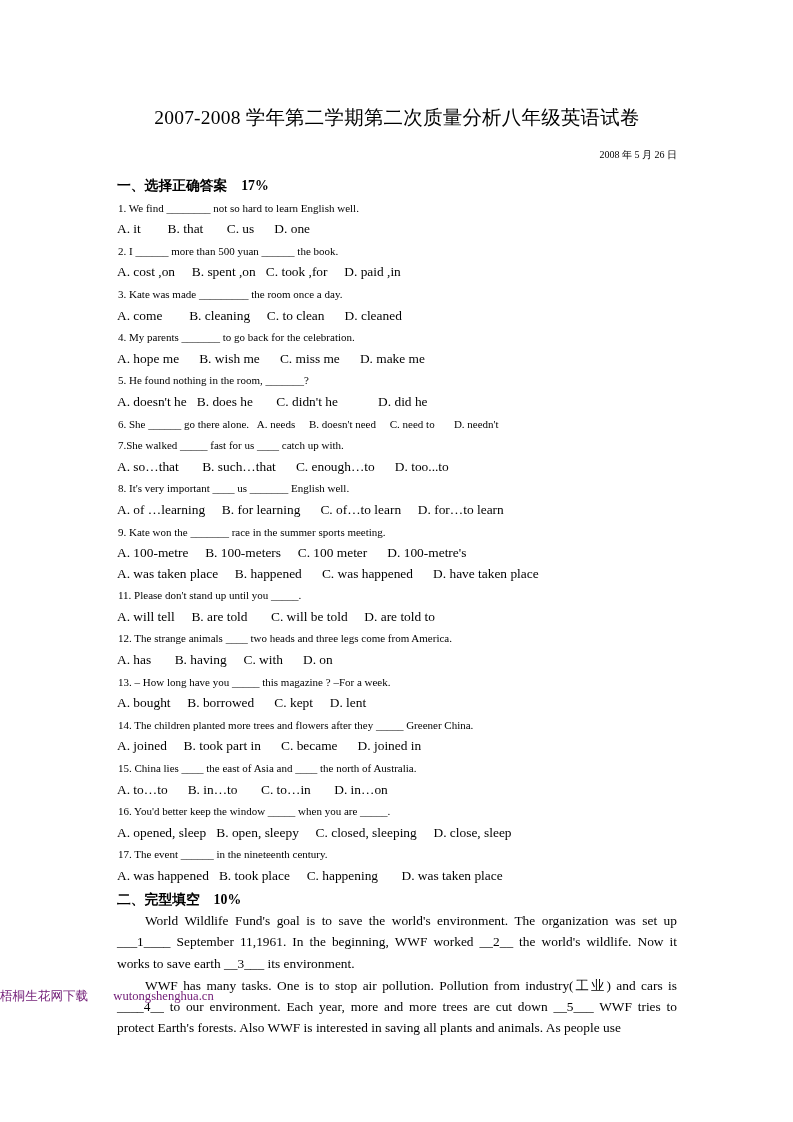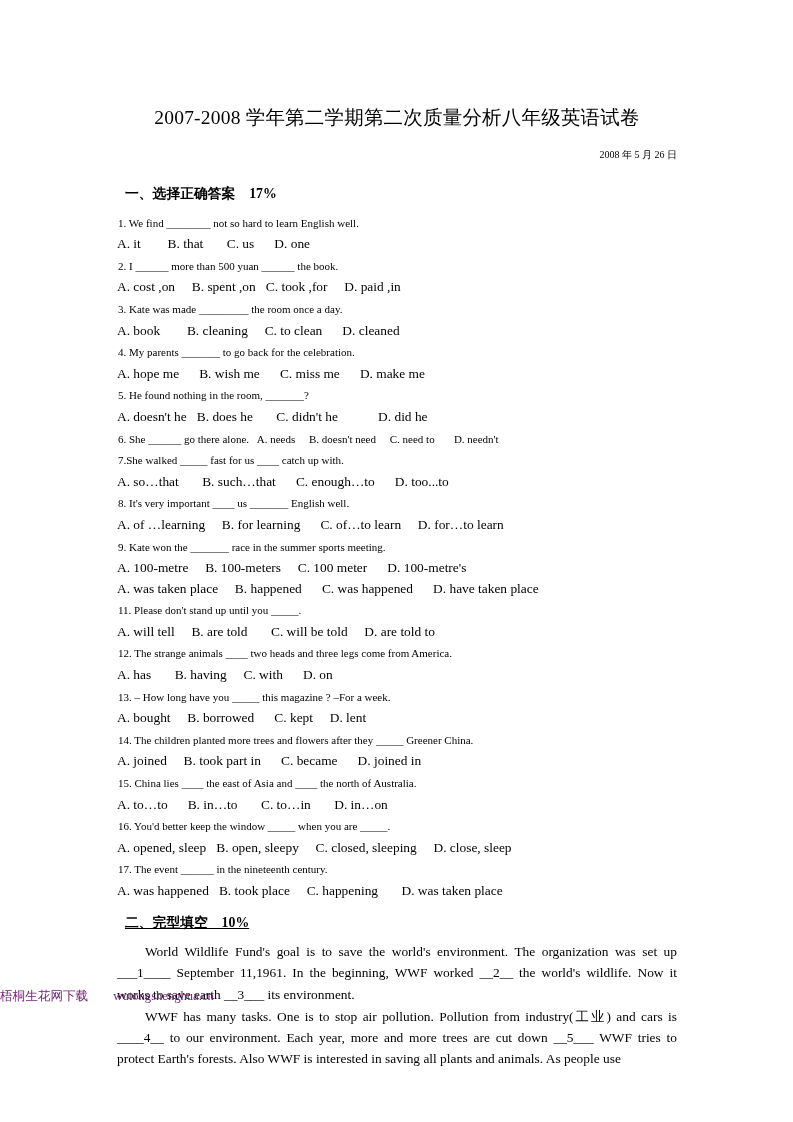--- a/index.html
+++ b/index.html
@@ -44,26 +44,26 @@
     margin: 0;
     padding-top: 17px;
     font-size: 10px;
     text-align: right;
   }
 
   
   .section-head {
     font-size: 13.8px;
     font-weight: bold;
-    margin: 8px;
+    margin: 0;
     padding-top: 14px;
     line-height: 20.6px;
     white-space: pre;
   }
-  .section-head.tight { padding-top: 3px; text-decoration: underline; }
+  .section-head.tight { padding-top: 3px; }
 
   
   .q-line {
     font-size: 11px;
     line-height: 20.6px;
     margin: 1px;
     white-space: pre;
   }
   .opt-line {
     font-size: 13.4px;
@@ -106,21 +106,21 @@
 
     <div class="section-head">一、选择正确答案    17%</div>
 
     <div class="q-line">1. We find ________ not so hard to learn English well.</div>
     <div class="opt-line">A. it        B. that       C. us      D. one</div>
 
     <div class="q-line">2. I ______ more than 500 yuan ______ the book.</div>
     <div class="opt-line">A. cost ,on     B. spent ,on   C. took ,for     D. paid ,in</div>
 
     <div class="q-line">3. Kate was made _________ the room once a day.</div>
-    <div class="opt-line">A. book        B. cleaning     C. to clean      D. cleaned</div>
+    <div class="opt-line">A. come        B. cleaning     C. to clean      D. cleaned</div>
 
     <div class="q-line">4. My parents _______ to go back for the celebration.</div>
     <div class="opt-line">A. hope me      B. wish me      C. miss me      D. make me</div>
 
     <div class="q-line">5. He found nothing in the room, _______?</div>
     <div class="opt-line">A. doesn't he   B. does he       C. didn't he            D. did he</div>
 
     <div class="q-line">6. She ______ go there alone.   A. needs     B. doesn't need     C. need to       D. needn't</div>
 
     <div class="q-line">7.She walked _____ fast for us ____ catch up with.</div>

